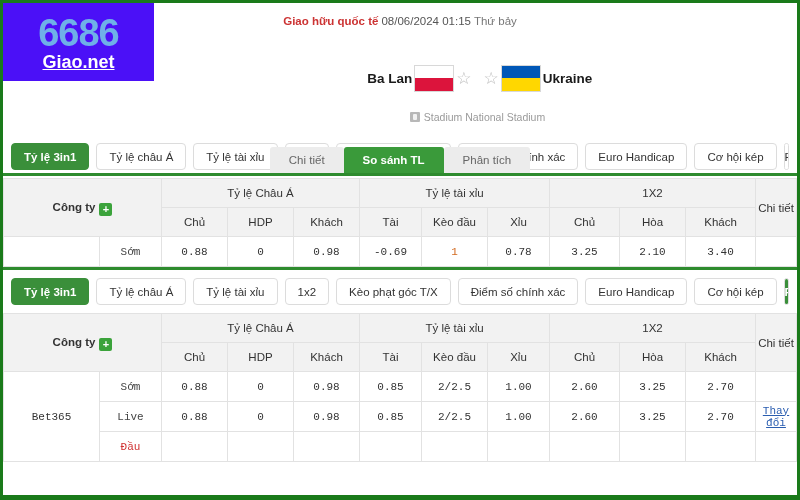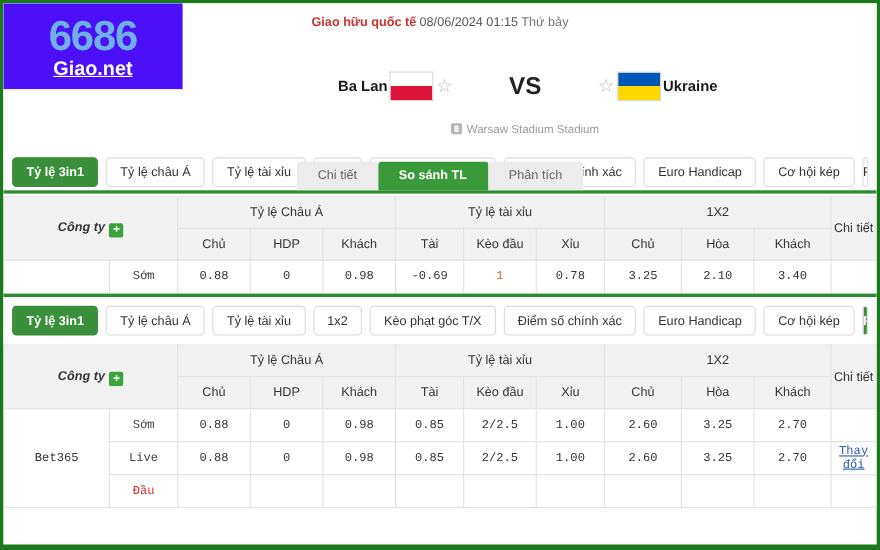--- a/index.html
+++ b/index.html
@@ -25,21 +25,21 @@
 
   
   .header {
     position: relative;
     height: 132px;
     background: #fff;
   }
   .logo {
     position: absolute;
     left: 0; top: 0;
-    width: 163px; height: 78px;
+    width: 151px; height: 78px;
     background: #4b10f7;
     display: flex; flex-direction: column;
     align-items: center; justify-content: center;
     line-height: 1;
   }
   .logo-digits {
     color: #6fb0e8;
     font-size: 38px;
     font-weight: bold;
     letter-spacing: -1px;
@@ -223,21 +223,21 @@
     font-weight: normal;
   }
   table.odds thead th {
     background: #f2f2f2;
     color: #333;
     height: 29px;
     font-size: 11.5px;
   }
   table.odds thead th.grp { font-weight: normal; }
   table.odds tbody td { height: 30px; background: #fff; font-family: Liberation Mono, monospace; }
-  .cong-ty { font-weight: bold; font-size: 11.5px; font-style: italic; }
+  .cong-ty { font-weight: bold; font-size: 11.5px; }
   .plus-ico {
     display: inline-block;
     width: 13px; height: 13px;
     background: #3ba33b;
     color: #fff;
     border-radius: 2px;
     font-size: 11px;
     line-height: 12px;
     text-align: center;
     margin-left: 4px;
@@ -278,30 +278,29 @@
     <div class="league-line">
       <span class="league-name">Giao hữu quốc tế</span><span class="league-date">08/06/2024 01:15</span><span class="league-day">Thứ bảy</span>
     </div>
 
     <div class="match-row">
       <div class="side home">
         <span class="team-name">Ba Lan</span>
         <span class="flag flag-pl"></span>
         <span class="star">☆</span>
       </div>
-      <div class="vs">VS</div>
       <div class="side away">
         <span class="star">☆</span>
         <span class="flag flag-ua"></span>
         <span class="team-name">Ukraine</span>
       </div>
     </div>
 
     <div class="venue">
-      <span class="venue-ico"></span><span>Warsaw Stadium Stadium</span>
+      <span class="venue-ico"></span><span>Stadium National Stadium</span>
     </div>
 
     <div class="tabs-wrap">
       <div class="tab">Chi tiết</div>
       <div class="tab active">So sánh TL</div>
       <div class="tab">Phân tích</div>
     </div>
   </div>
 
   <div class="filters">

